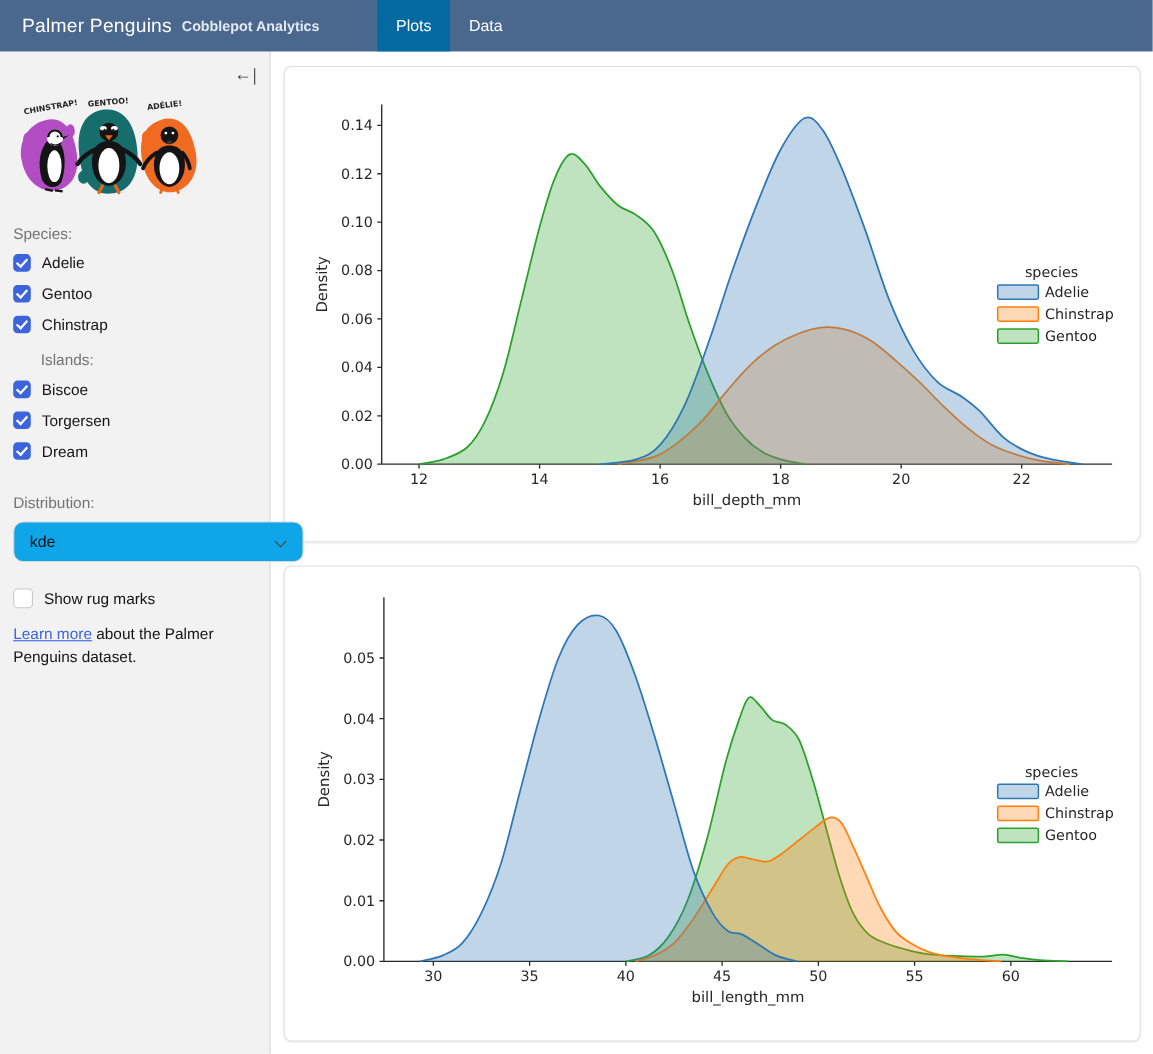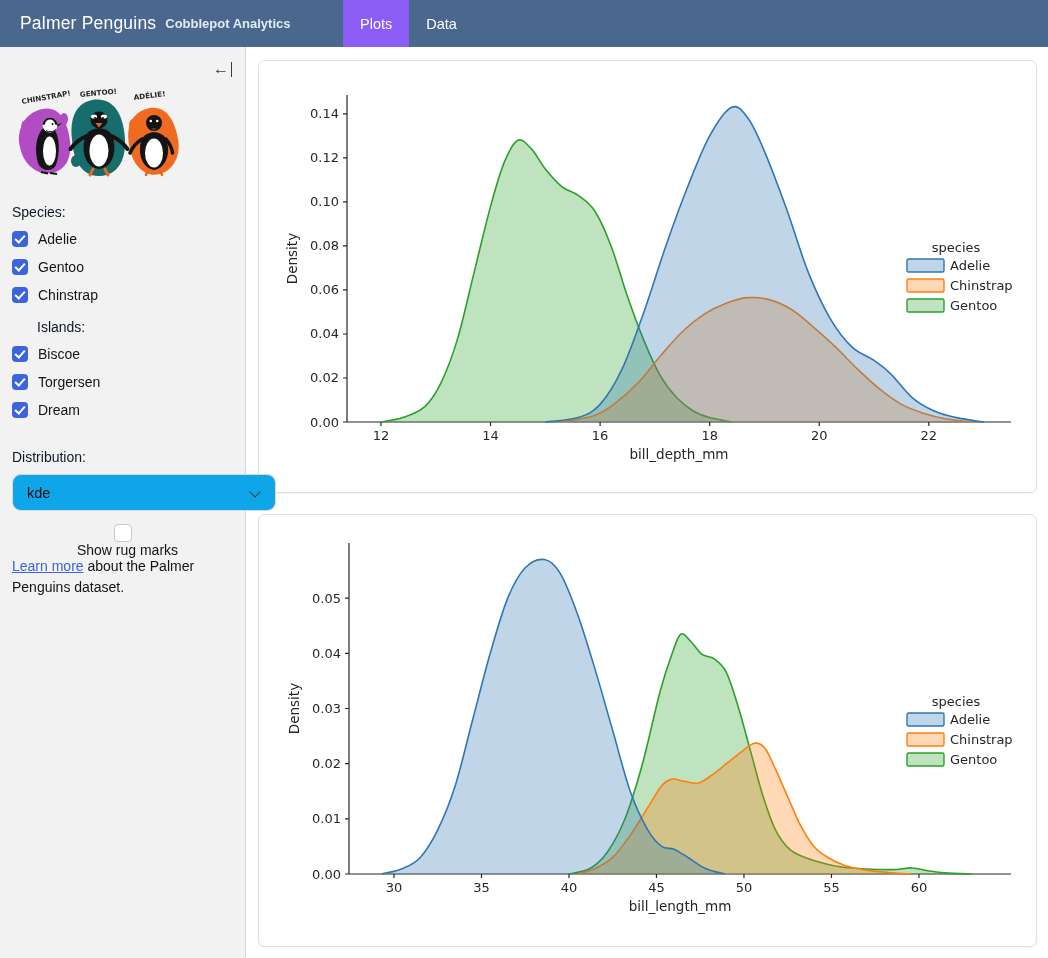--- a/index.html
+++ b/index.html
@@ -5,48 +5,48 @@
   * { margin:0; padding:0; box-sizing:border-box; }
   html,body { width:1048px; height:958px; background:#fff; font-family:"Liberation Sans",sans-serif; overflow:hidden; }
 
   
   .navbar { display:flex; align-items:stretch; height:47px; background:#4a688e; color:#fff; }
   .nav-title-block { display:flex; align-items:center; gap:9px; padding-left:20px; width:343px; flex:0 0 343px; }
   .nav-title { font-size:17.5px; font-weight:400; letter-spacing:.2px; white-space:nowrap; }
   .nav-subtitle { font-size:13px; font-weight:600; color:#e3eaf3; white-space:nowrap; }
   .nav-tabs { display:flex; align-items:stretch; }
   .nav-tab { display:flex; align-items:center; padding:0 17px; font-size:14.5px; color:#fff; cursor:pointer; }
-  .nav-tab.active { background:#8b5cf6;text-align:center; }
+  .nav-tab.active { background:#0369a1;text-align:center; }
 
   
   .app-body { position:absolute; top:47px; left:0; right:0; bottom:0; display:flex; }
   .sidebar { position:relative; width:246px; flex:0 0 246px; background:#f2f2f2; border-right:1px solid #d8d8d8; padding:16px 12px 10px 12px; }
   .main { flex:1; background:#fff; padding:13px 10px 11px 12px; overflow:hidden; }
 
   
   .collapse-btn { position:absolute; top:14px; right:13px; display:flex; align-items:center; cursor:pointer; color:#3a3a3a; }
   .collapse-btn .arrow { font-size:16px; line-height:16px; }
   .collapse-btn .bar { width:1.5px; height:15px; background:#3a3a3a; margin-left:1.5px; }
 
   .artwork { margin:24px 0 0 2px; width:171px; height:95px; display:block; }
 
-  .side-label { font-size:14px; color:#0f172a; margin-top:22px; margin-bottom:9px; }
+  .side-label { font-size:14px; color:#737373; margin-top:22px; margin-bottom:9px; }
   .check-row { display:flex; align-items:center; height:20px; margin-bottom:8px; cursor:pointer; }
   .check-row .label { font-size:14px; color:#141414; margin-left:10px; }
   .cb { width:16px; height:16px; border-radius:4px; position:relative; flex:0 0 16px; }
   .cb.checked { background:#3b64dd; }
   .cb.checked::after { content:""; position:absolute; left:5px; top:2px; width:4px; height:8px; border-right:2px solid #fff; border-bottom:2px solid #fff; transform:rotate(42deg); }
   .cb.unchecked { background:#fff; border:1px solid #c9c9c9; }
   .cb.big { width:18px; height:18px; border-radius:4px; flex-basis:18px; }
 
   .select-box { margin-top:9px; width:264px; height:37px; background:#0ea5e9; border:1px solid #d9d9d9; border-radius:9px; display:flex; align-items:center; padding:0 14px; position:relative; cursor:pointer; }
   .select-box .value { font-size:14.5px; color:#111; }
   .chevron { position:absolute; right:16px; top:13px; width:8px; height:8px; border-right:1.8px solid #444; border-bottom:1.8px solid #444; transform:rotate(45deg); }
 
-  .rug-row { margin-top:13px;flex-direction:column; }
+  .rug-row { margin-top:23px; }
   .learn { margin-top:12px; font-size:14px; color:#141414; line-height:21px; width:200px; }
   .learn a { color:#3b64dd; text-decoration:underline; cursor:pointer; }
 
   
   .card { width:779px; height:433px; border:1px solid #dfdfdf; border-radius:7px; background:#fff; box-shadow:0 1px 2px rgba(0,0,0,.05); overflow:hidden; }
   .card + .card { margin-top:21px; }
   .card svg.chart { display:block; width:777px; height:431px; }
   text.mpl { font-family:"DejaVu Sans",sans-serif; fill:#262626; }
 </style>
 </head>

